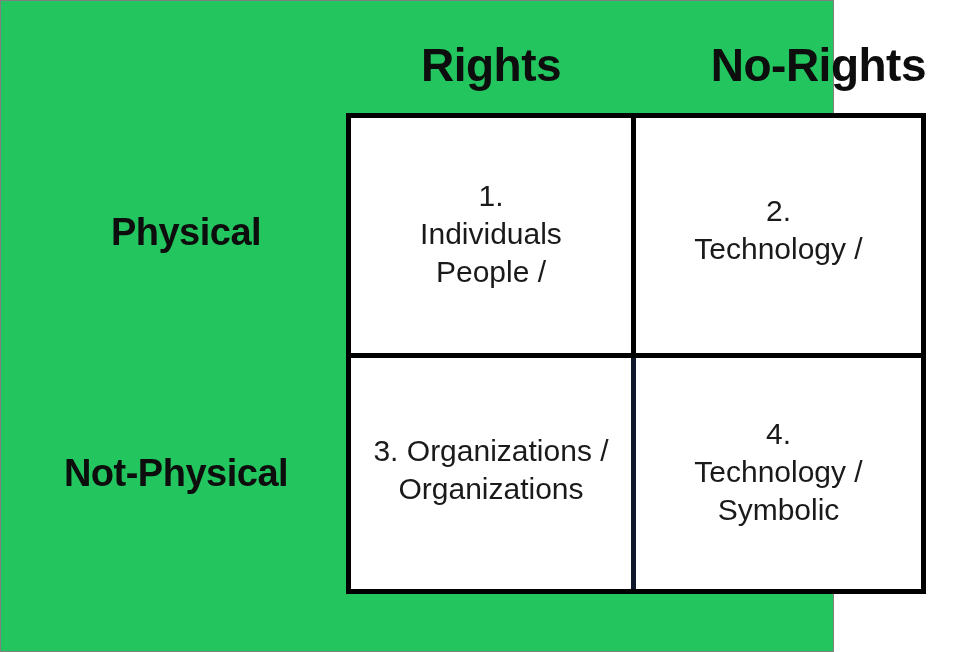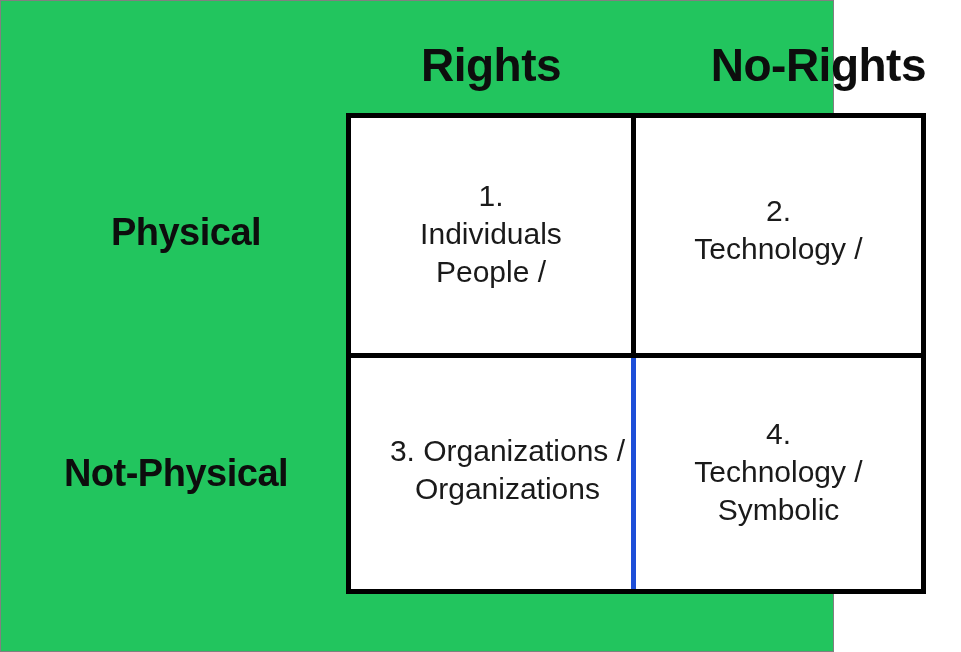--- a/index.html
+++ b/index.html
@@ -95,21 +95,21 @@
     line-height: 38px;
     font-weight: normal;
     color: #1a1a1a;
     padding: 2px 6px;
     background: #ffffff;
   }
 
   
   .cell-q1 { border-right: 5px solid #000000; border-bottom: 5px solid #000000; }
   .cell-q2 { border-bottom: 5px solid #000000; }
-  .cell-q3 { border-right: 5px solid #1d4ed8; align-items: flex-end; }
+  .cell-q3 { border-right: 5px solid #0f172a; }
   .cell-q4 { }
 
   .cell-line {
     display: block;
     white-space: pre;
   }
 
   .cell-q2 .cell-stack { transform: translateY(-6px); }
   .cell-q4 .cell-stack { transform: translateY(-2px); }
   .cell-q3 .cell-stack { transform: translateY(-4px); }

